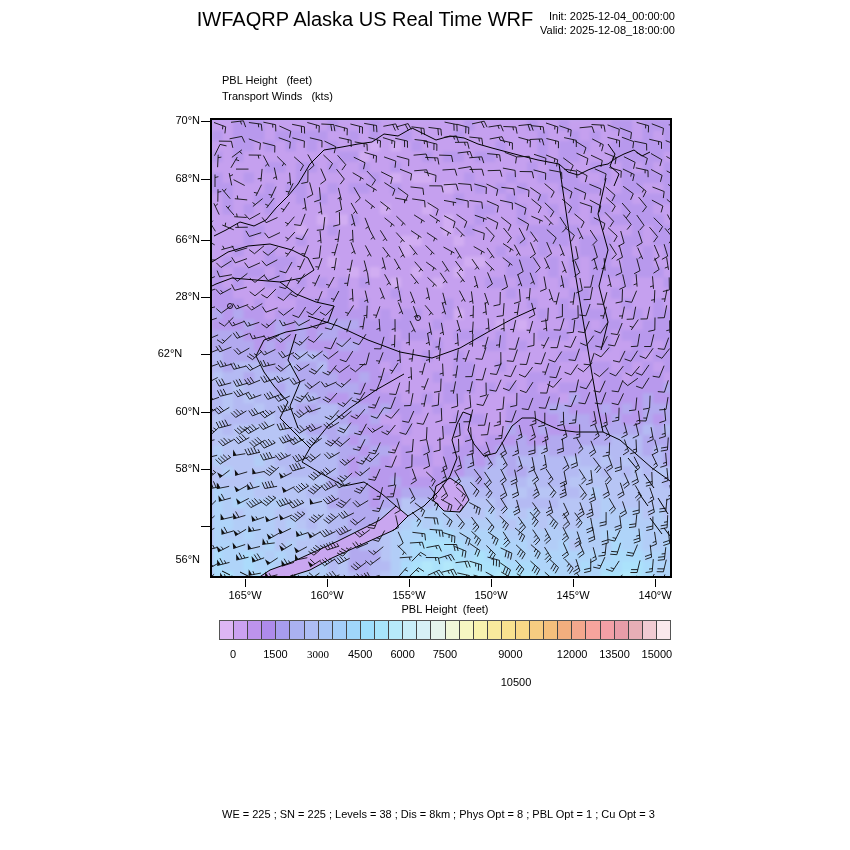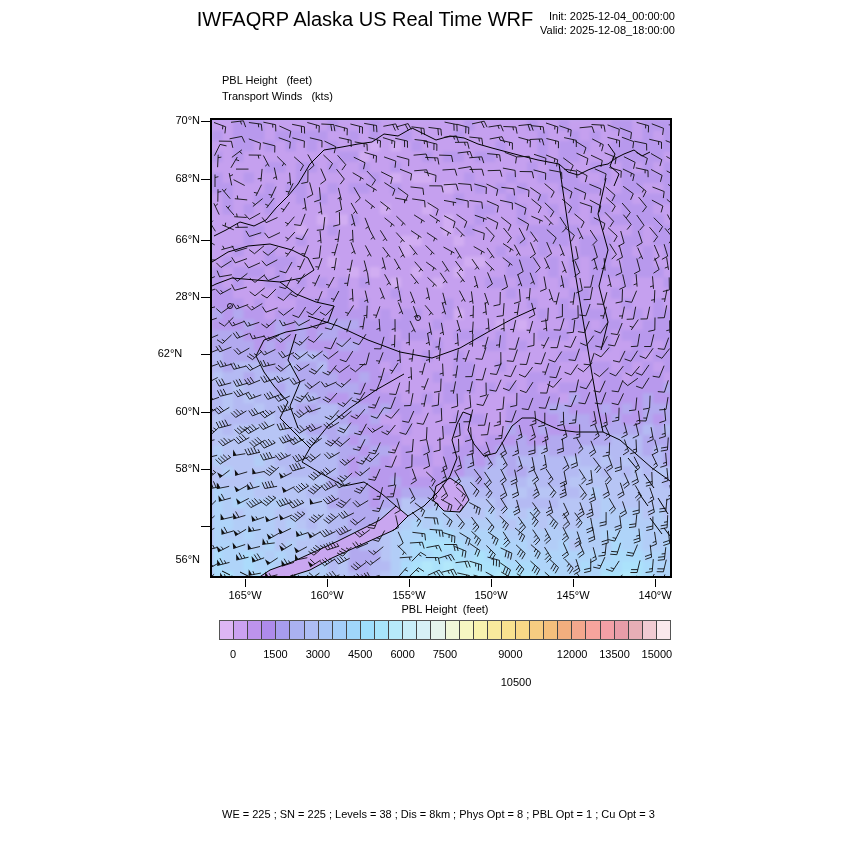--- a/index.html
+++ b/index.html
@@ -2157,21 +2157,21 @@
     <div class="cbar-cell" style="background: rgb(247, 164, 157);"></div>
     <div class="cbar-cell" style="background: rgb(242, 160, 166);"></div>
     <div class="cbar-cell" style="background: rgb(232, 157, 168);"></div>
     <div class="cbar-cell" style="background: rgb(231, 174, 182);"></div>
     <div class="cbar-cell" style="background: rgb(241, 203, 210);"></div>
     <div class="cbar-cell" style="background: rgb(250, 232, 236);"></div>
   </div>
 <div id="cbar-labels">
     <div class="cbar-num abs" style="left: 203.125px;">0</div>
     <div class="cbar-num abs" style="left: 245.5px;">1500</div>
-    <div class="cbar-num abs" style="left: 287.875px;">3000</div>
+    <div class="cbar-num abs" style="left: 287.875px; font-family: Liberation Serif, serif;">3000</div>
     <div class="cbar-num abs" style="left: 330.25px;">4500</div>
     <div class="cbar-num abs" style="left: 372.625px;">6000</div>
     <div class="cbar-num abs" style="left: 415px;">7500</div>
     <div class="cbar-num abs" style="left: 457.375px; margin-left: 23px;">9000</div>
     <div class="cbar-num abs" style="left: 486px; margin-top: 28px;">10500</div>
     <div class="cbar-num abs" style="left: 542.125px;">12000</div>
     <div class="cbar-num abs" style="left: 584.5px;">13500</div>
     <div class="cbar-num abs" style="left: 626.875px;">15000</div>
   </div>
 

